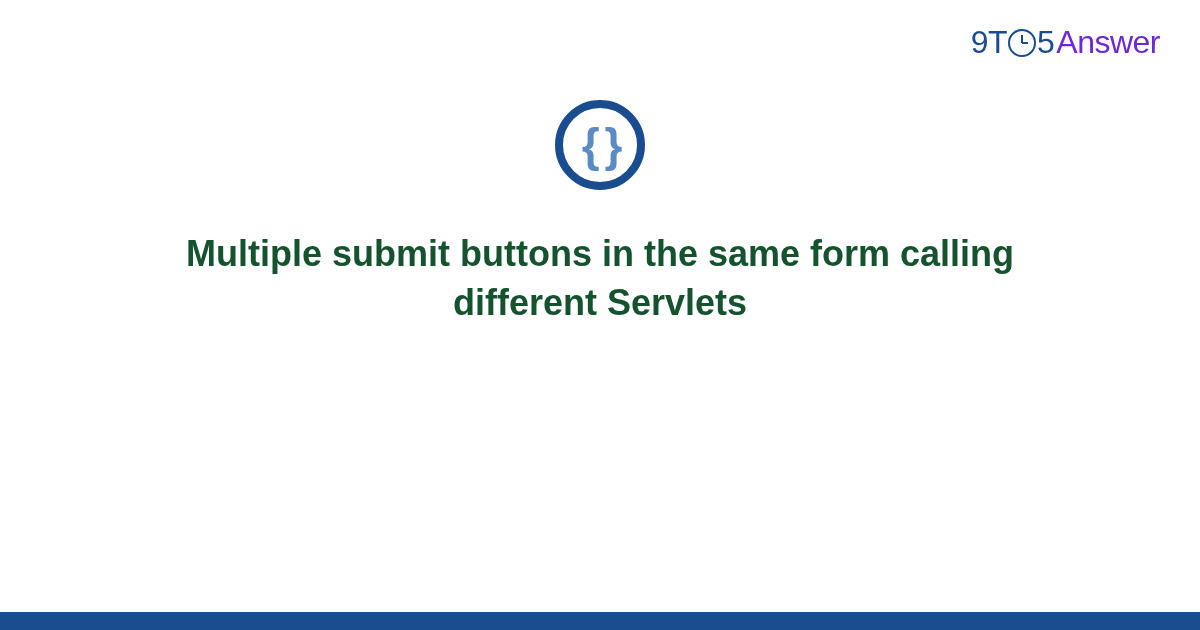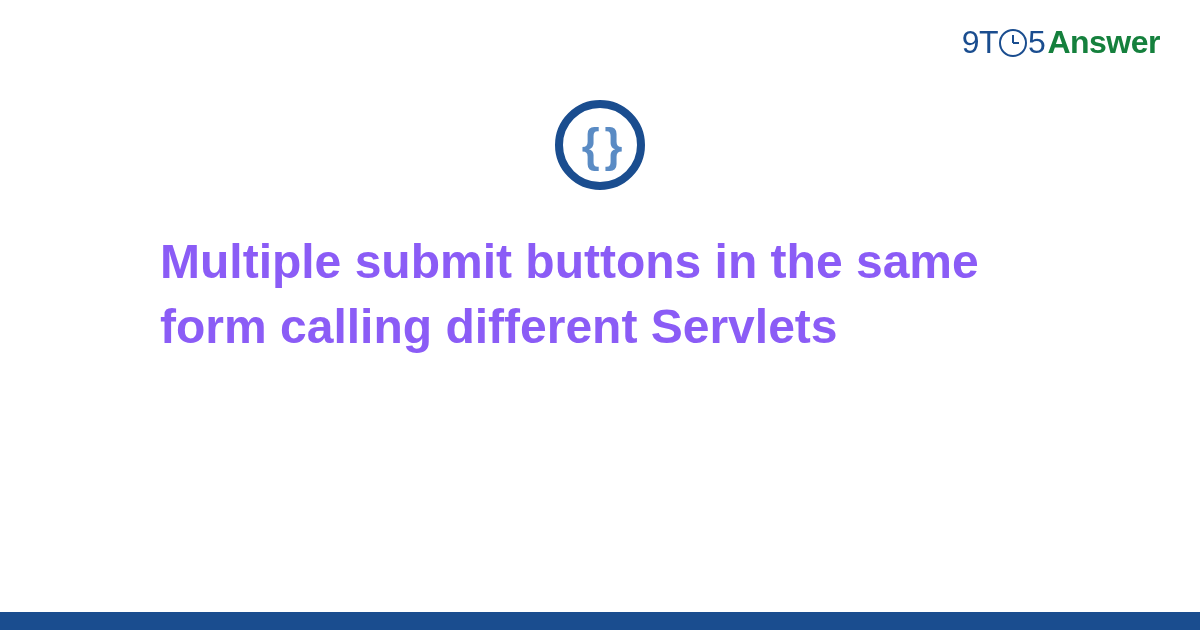--- a/index.html
+++ b/index.html
@@ -63,22 +63,22 @@
       height: 2px;
       background: #1a4d8f;
       top: 11px;
       left: 50%;
     }
     .logo .five {
       color: #1a4d8f;
       font-weight: 500;
     }
     .logo .answer {
-      color: #15803d;
-      font-weight: 700;
+      color: #6d28d9;
+      font-weight: 400;
       margin-left: 2px;
     }
     .content {
       position: absolute;
       top: 100px;
       left: 0;
       right: 0;
       display: flex;
       flex-direction: column;
       align-items: center;
@@ -95,24 +95,24 @@
     }
     .braces {
       font-size: 46px;
       font-weight: 700;
       color: #5a8bc4;
       font-family: "Segoe UI", Arial, sans-serif;
       letter-spacing: -4px;
       line-height: 1;
     }
     .title {
-      font-size: 48px;
+      font-size: 36px;
       font-weight: 700;
-      color: #8b5cf6;
-      text-align: left;
+      color: #14532d;
+      text-align: center;
       line-height: 1.35;
       max-width: 960px;
       padding: 0 40px;
     }
     .footer-bar {
       position: absolute;
       bottom: 0;
       left: 0;
       right: 0;
       height: 18px;

